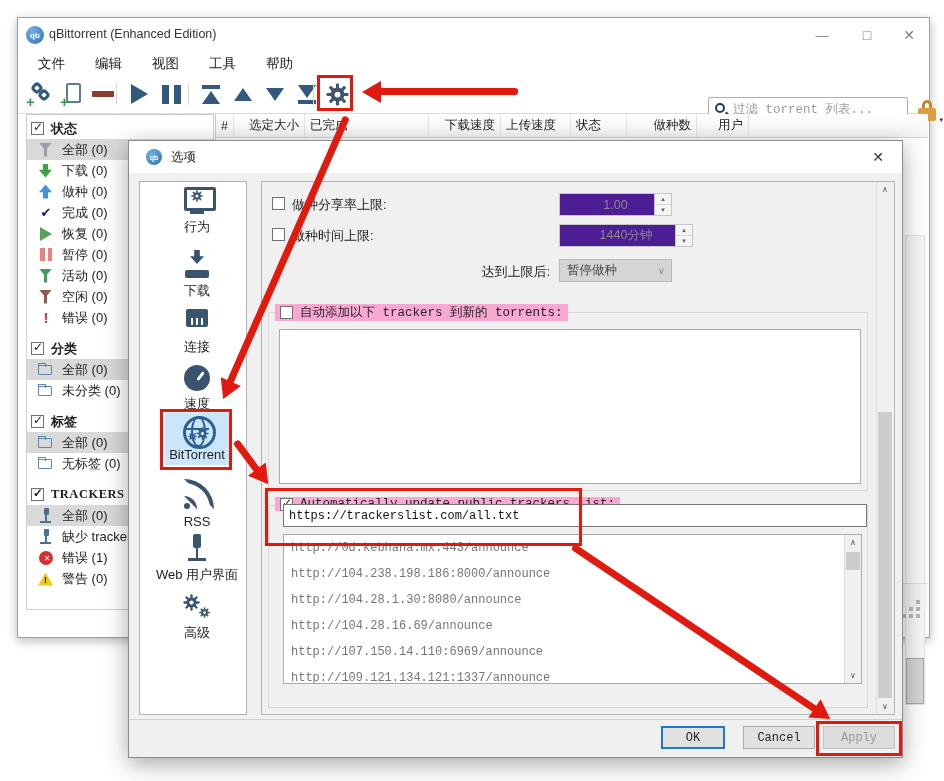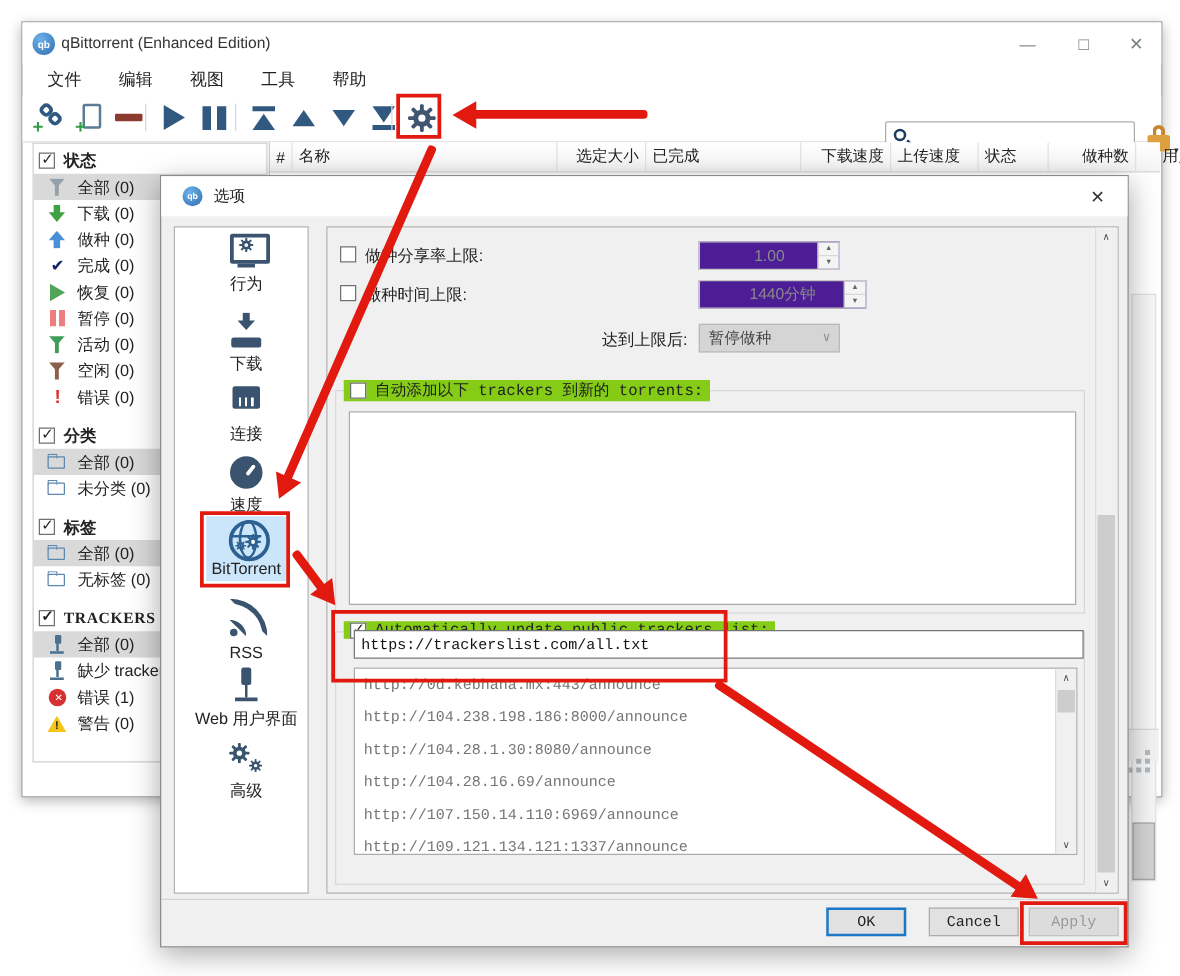--- a/index.html
+++ b/index.html
@@ -138,21 +138,21 @@
   .dlbl{position:absolute;font-size:13px;color:#222;white-space:nowrap;}
   .spinbox{position:absolute;height:23px;background:#4c1d95;border:1px solid #c6c6c6;color:#8a8a8a;font-size:12.5px;
     display:flex;align-items:center;justify-content:center;}
   .spin{position:absolute;right:0;top:0;bottom:0;width:17px;border-left:1px solid #c6c6c6;display:flex;flex-direction:column;background:#f4f4f4;}
   .spin div{flex:1;display:flex;align-items:center;justify-content:center;font-size:6px;color:#666;}
   .spin div:first-child{border-bottom:1px solid #d8d8d8;}
   .combo{position:absolute;height:23px;background:#d5d5d5;border:1px solid #b9b9b9;color:#444;font-size:12.5px;
     display:flex;align-items:center;padding-left:7px;}
   .combo .chev{position:absolute;right:6px;color:#8f8f8f;font-size:10px;}
   .groupbox{position:absolute;border:1px solid #d8d8d8;}
-  .gb-title{position:absolute;top:-9px;left:6px;background:#84cc16;padding:0 5px;display:flex;align-items:center;gap:7px;font-size:12.5px;}
+  .gb-title{position:absolute;top:-9px;left:6px;background:#f9a8d4;padding:0 5px;display:flex;align-items:center;gap:7px;font-size:12.5px;}
   .bigbox{position:absolute;background:#fff;border:1px solid #ababab;}
   #urlinput{position:absolute;left:14px;top:-2px;width:584px;height:23px;border:1px solid #767676;background:#fff;
     font-size:12px;padding-left:5px;color:#111;outline:none;}
   #trklist{position:absolute;background:#fff;border:1px solid #ababab;overflow:hidden;}
   .trkrow{height:26px;line-height:26px;padding-left:7px;font-size:12px;color:#757575;white-space:nowrap;}
   .vsb{position:absolute;width:17px;background:#f0f0f0;border-left:1px solid #dcdcdc;}
   .vsb .sbtn{position:absolute;left:0;width:16px;height:15px;display:flex;align-items:center;justify-content:center;
     font-size:8px;color:#505050;}
   .vsb .sthumb{position:absolute;left:1px;width:14px;background:#cdcdcd;}
   #btnrow-line{position:absolute;left:0;right:0;bottom:37px;height:1px;background:#d2d2d2;}
@@ -246,20 +246,21 @@
     <div class="tbsep" style="left:295px;"></div>
     <div class="tbi" style="left:305px;">
       <svg class="gearsvg" width="23" height="23">
           <use href="#gear"></use>
         </svg>
     </div>
   </div>
 
   <div id="searchbox">
     <span class="mag"></span>
+    <input placeholder="过滤 torrent 列表..." style="">
   </div>
   <div id="lock">
     <span class="shackle"></span>
     <span class="body"></span>
     <span class="drop">▾</span>
   </div>
 
   <div id="fside">
       <div class="fs-head">
         <span class="cb13 on"></span>
@@ -373,21 +374,20 @@
           <span class="ic-warn" style="display:block;position:relative"></span>
         </span>
         <span>警告 (0)</span>
       </div>
       <div class="fs-gap"></div>
     </div>
 
   <div id="tablearea">
     <div id="thead">
         <div class="th" style="width: 18px; justify-content: flex-end;">#</div>
-        <div class="th" style="width: 212px; justify-content: flex-start;">名称</div>
         <div class="th" style="width: 71px; justify-content: flex-end;">选定大小</div>
         <div class="th" style="width: 124px; justify-content: flex-start;">已完成</div>
         <div class="th" style="width: 72px; justify-content: flex-end;">下载速度</div>
         <div class="th" style="width: 70px; justify-content: flex-start; text-align: right;">上传速度</div>
         <div class="th" style="width: 56px; justify-content: flex-start;">状态</div>
         <div class="th" style="width: 70px; justify-content: flex-end;">做种数</div>
         <div class="th" style="width: 52px; justify-content: flex-end;">用户</div>
       </div>
     <div id="rsb">
         <div class="thumb"></div>

